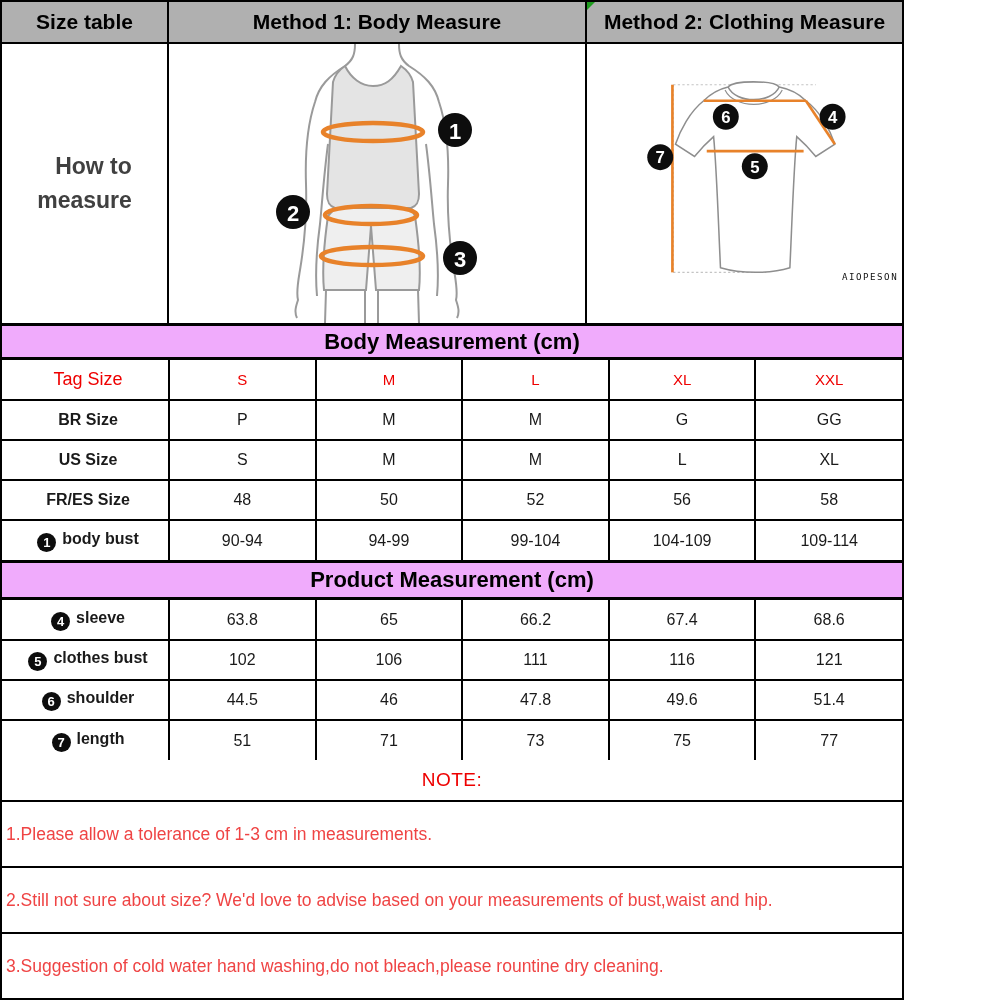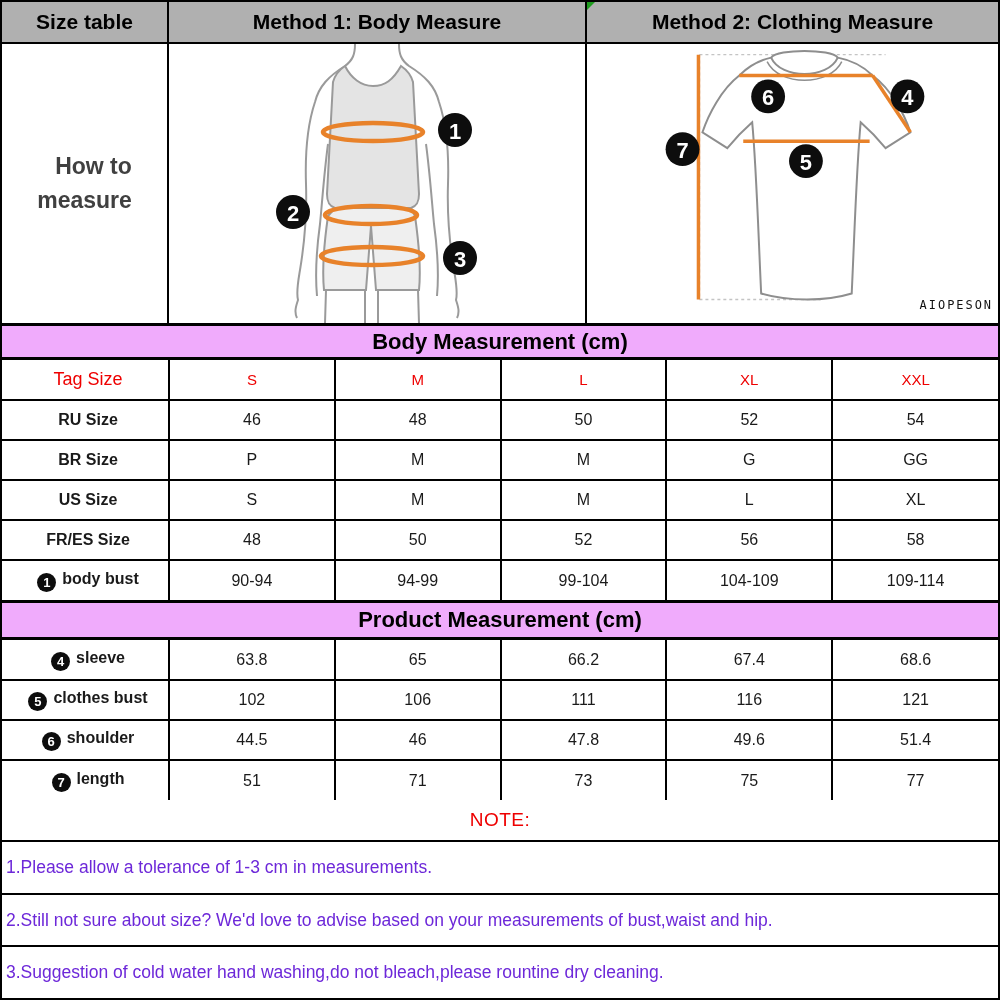--- a/index.html
+++ b/index.html
@@ -1,18 +1,18 @@
 <!DOCTYPE html>
 <html><head>
 <meta charset="utf-8">
 <style>
   * { margin:0; padding:0; box-sizing:border-box; }
   html,body { background:#fff; }
   .page {
-    width:1000px; height:1000px;
+    width:904px; height:1000px;
     border:2px solid #000;
     font-family:"Liberation Sans", sans-serif;
     color:#1a1a1a;
     display:flex; flex-direction:column;
     background:#fff;
     overflow:hidden;
   }
   
   .top-grid {
     display:grid;
@@ -78,21 +78,21 @@
     height:40px; flex:0 0 auto;
     display:flex; align-items:center; justify-content:center;
     color:#ee0000; font-size:19px;
     font-family:"Liberation Sans", sans-serif;
     font-stretch:condensed; letter-spacing:0.5px;
   }
   .notes-list { flex:1 1 auto; display:flex; flex-direction:column; }
   .note {
     flex:1; border-top:2px solid #000;
     display:flex; align-items:center;
-    padding-left:4px; font-size:17.5px; color:#6d28d9;
+    padding-left:4px; font-size:17.5px; color:#ef4444;
   }
   svg { display:block; }
 </style>
 </head>
 <body>
 
 <div class="page">
 
   <div class="top-grid">
     <div class="hdr-cell">Size table</div>
@@ -187,28 +187,20 @@
     <tbody>
       <tr class="tagrow">
         <td class="lbl">Tag Size</td>
         <td>S</td>
         <td>M</td>
         <td>L</td>
         <td>XL</td>
         <td>XXL</td>
       </tr>
       <tr>
-        <td class="lbl">RU Size</td>
-        <td>46</td>
-        <td>48</td>
-        <td>50</td>
-        <td>52</td>
-        <td>54</td>
-      </tr>
-      <tr>
         <td class="lbl">BR Size</td>
         <td>P</td>
         <td>M</td>
         <td>M</td>
         <td>G</td>
         <td>GG</td>
       </tr>
       <tr>
         <td class="lbl">US Size</td>
         <td>S</td>

